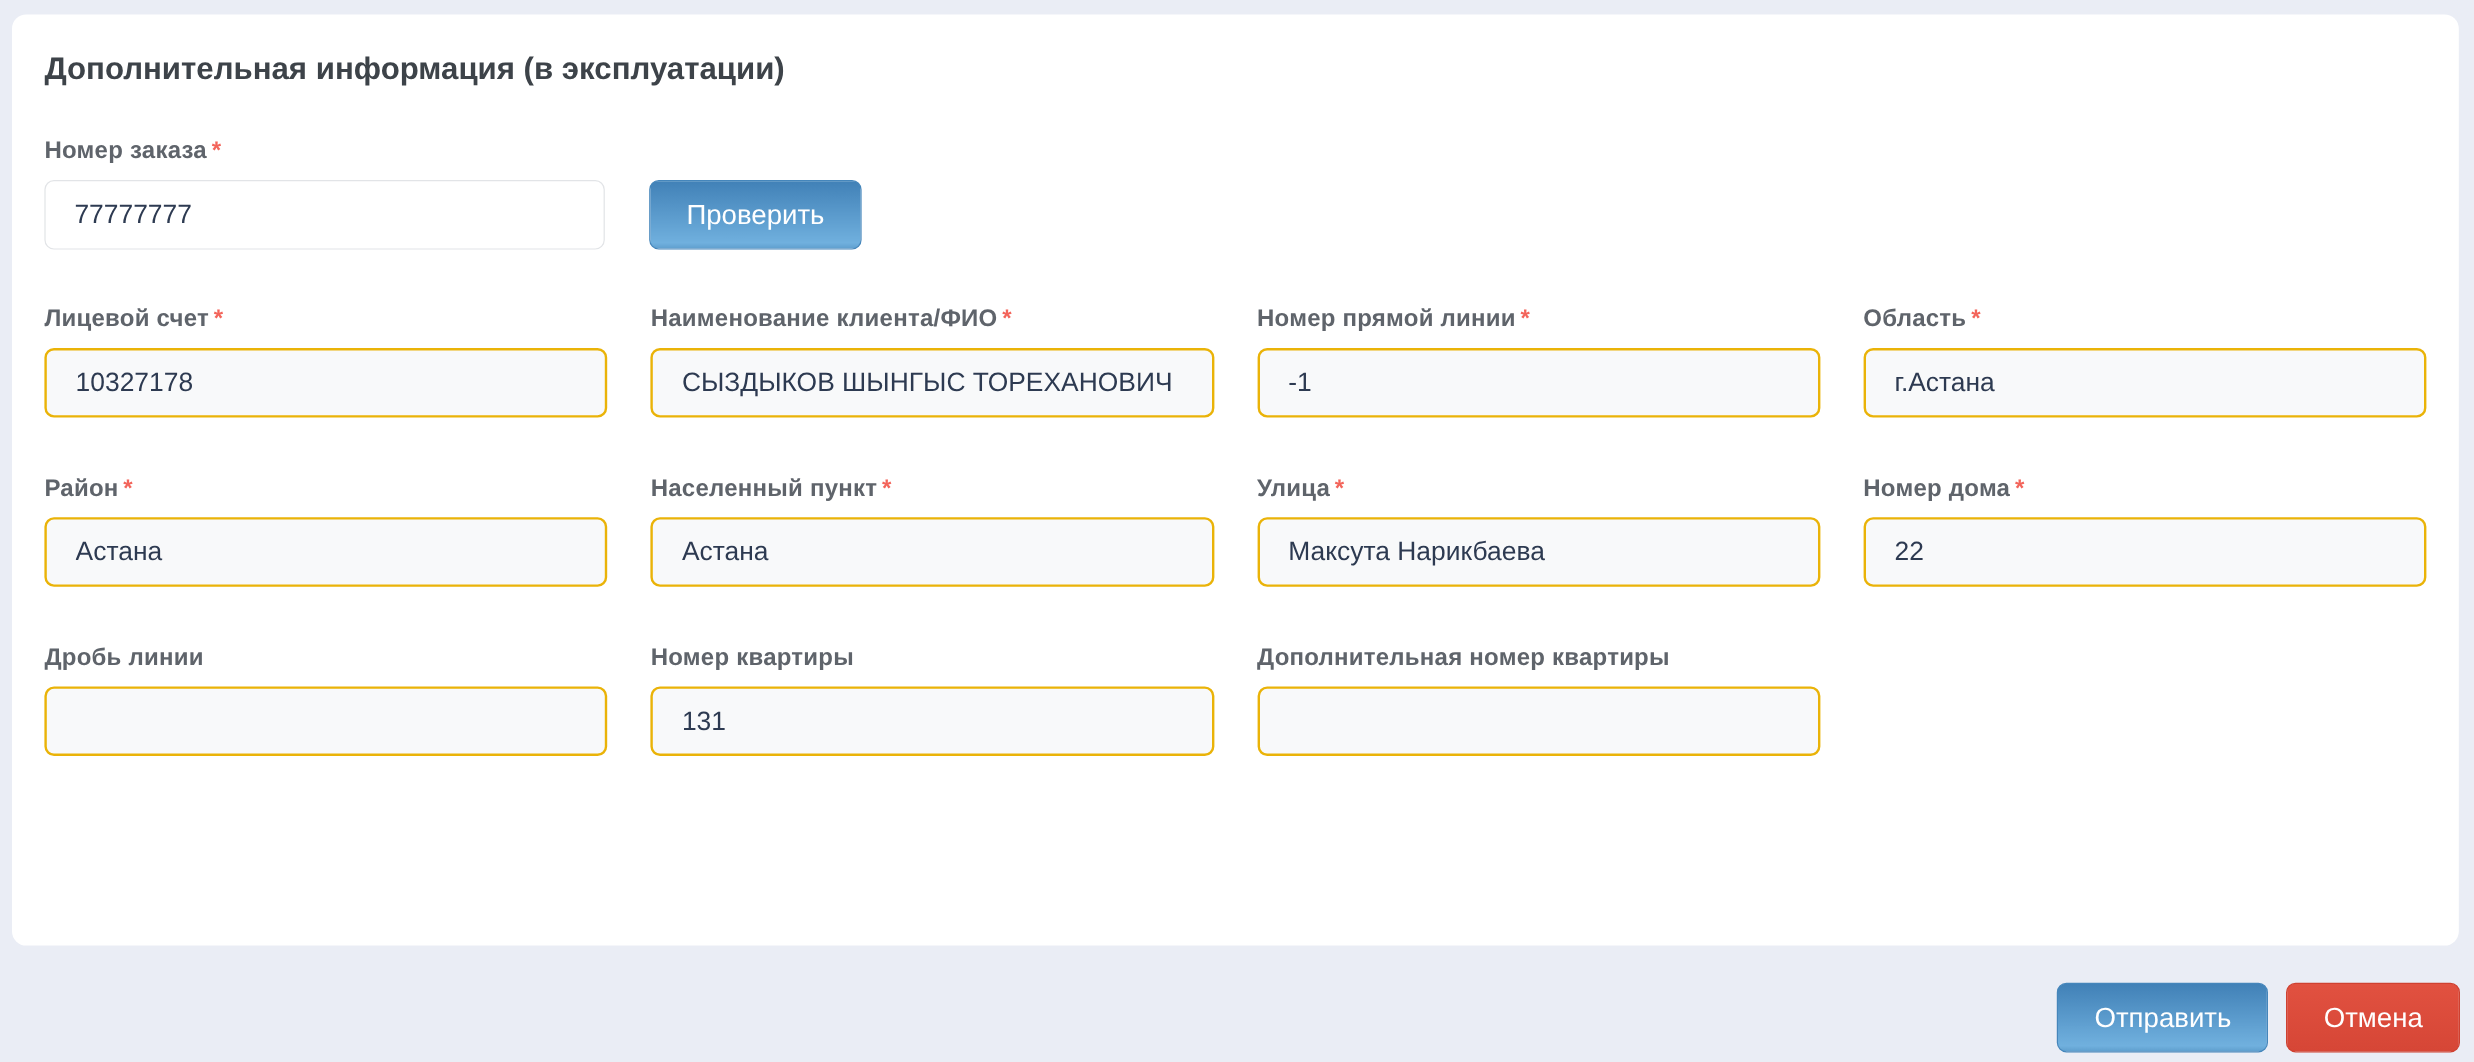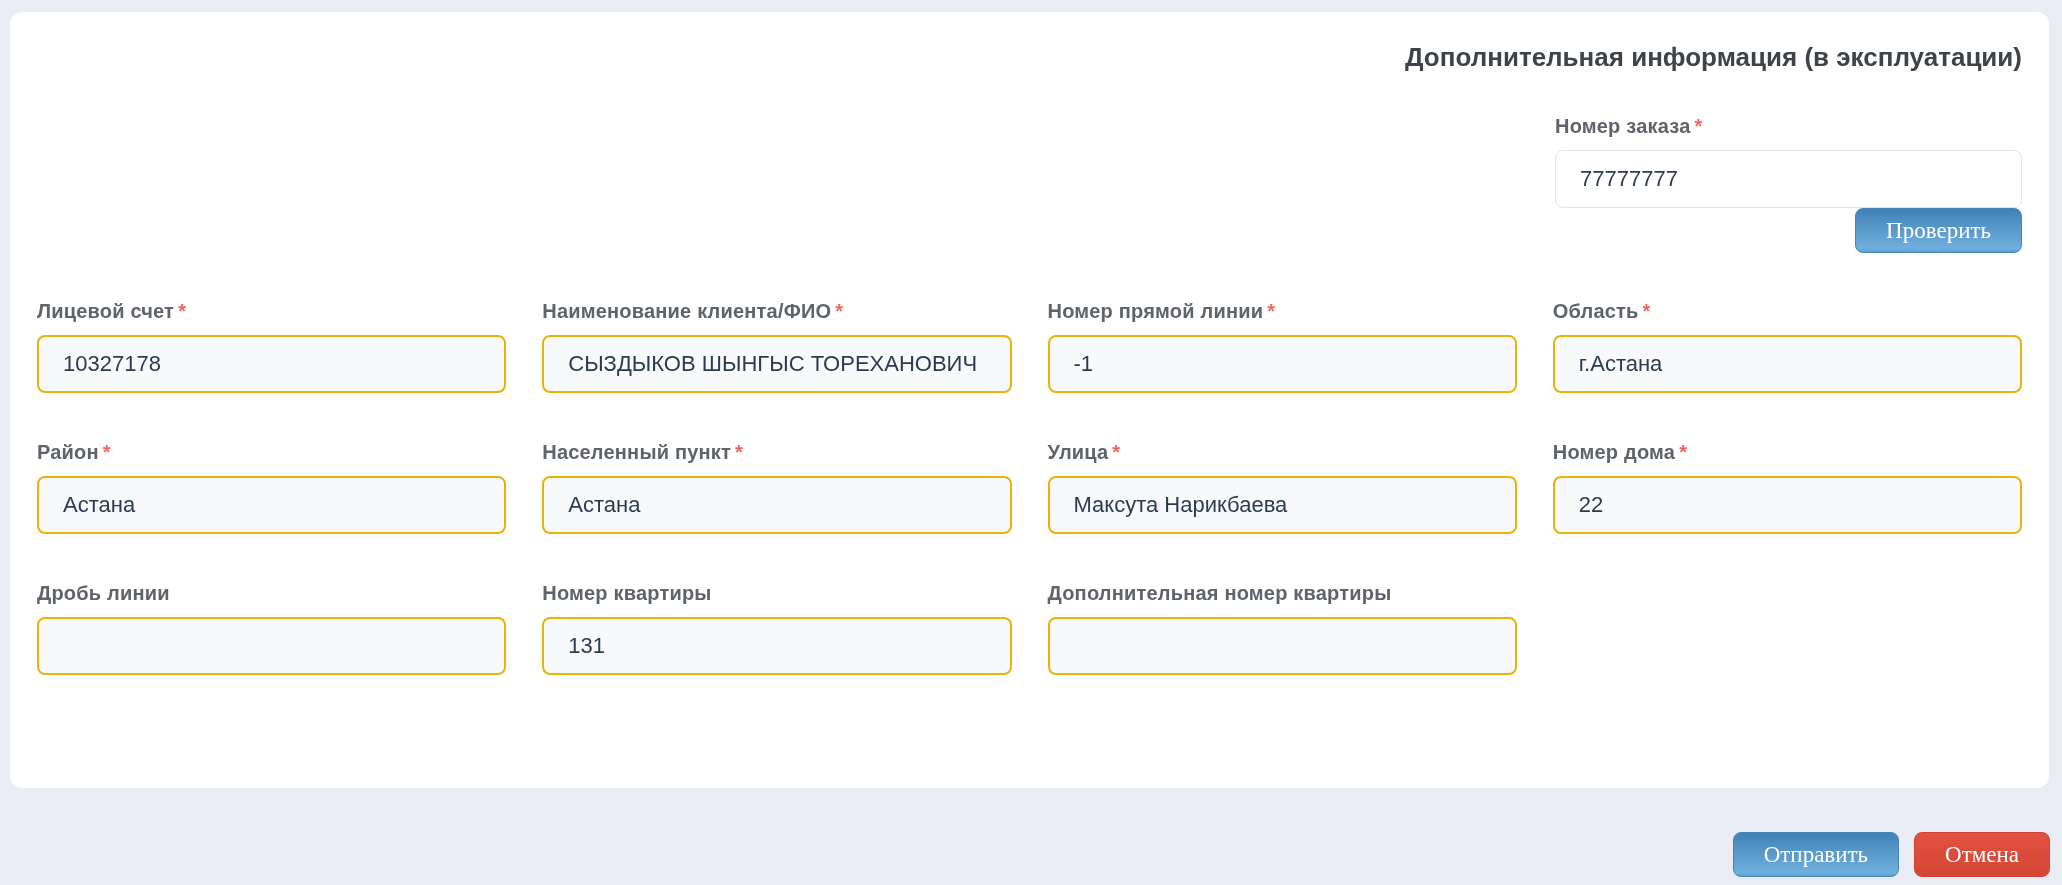--- a/index.html
+++ b/index.html
@@ -24,21 +24,20 @@
     border-radius: 12px;
     padding: 30px 27px;
     box-sizing: border-box;
   }
   .card-title {
     font-size: 26px;
     font-weight: bold;
     color: #3d4349;
     margin: 0 0 0 0;
     padding-left: 0;
-    text-align: right;
   }
   .field-label {
     display: block;
     font-size: 20px;
     font-weight: bold;
     color: #5f646b;
     margin-bottom: 12px;
     letter-spacing: 0.2px;
   }
   .asterisk {
@@ -62,30 +61,29 @@
     border: 1px solid #e2e4e7;
   }
   .input.readonly {
     background: #f8f9fa;
     border: 2px solid #eab308;
   }
   .order-row {
     margin-top: 42px;
     display: flex;
     align-items: flex-end;
-    flex-direction: column;
   }
   .order-field {
     width: 467px;
   }
   .btn {
-    height: 45px;
+    height: 58px;
     border-radius: 8px;
     font-size: 23px;
-    font-family: Liberation Serif, serif;
+    font-family: Liberation Sans, sans-serif;
     color: #ffffff;
     cursor: pointer;
     padding: 0 30px;
   }
   .btn-blue {
     background: linear-gradient(180deg, #4181b7 0%, #70b0de 92%, #5f9fce 100%);
     border: 1px solid #4586bb;
   }
   .btn-check {
     margin-left: 37px;

